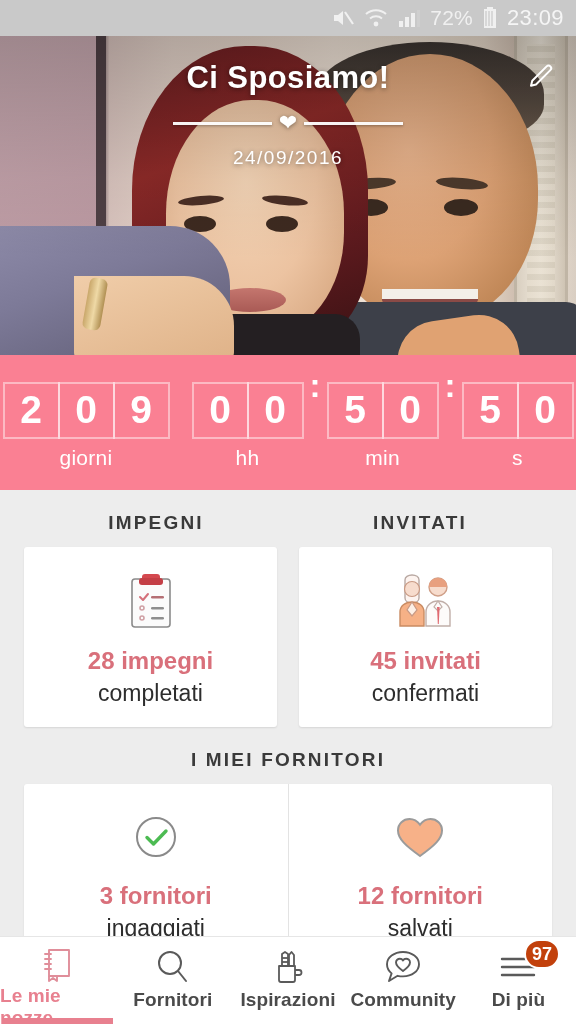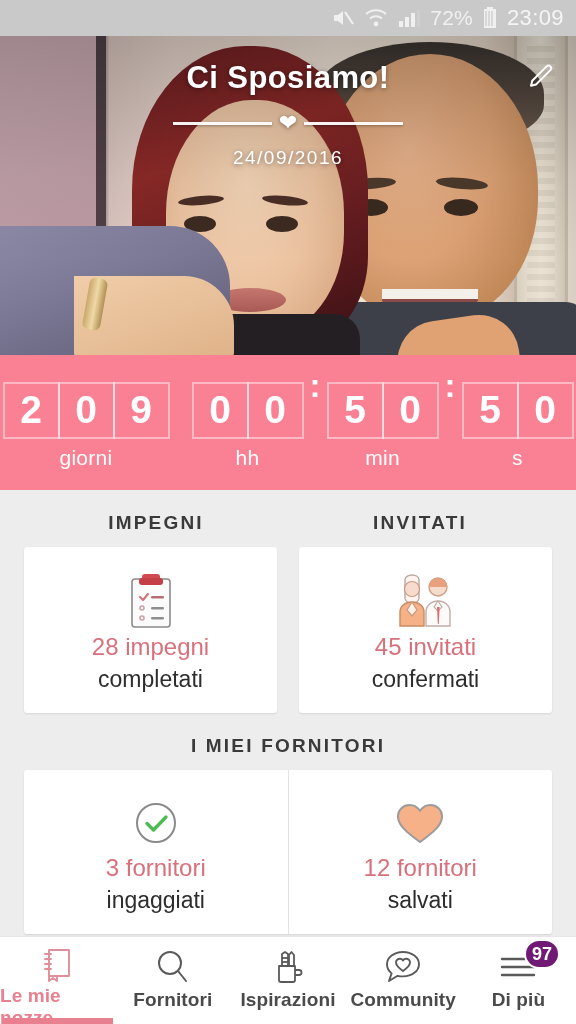--- a/index.html
+++ b/index.html
@@ -217,22 +217,22 @@
   .cards-row { display:flex; gap:22px; }
   .card {
     flex:1; background:#fff; border-radius:3px;
     box-shadow:0 1px 2px rgba(0,0,0,.10);
     padding:24px 10px 20px;
     display:flex; flex-direction:column; align-items:center;
     cursor:pointer;
   }
   .card-icon { height:62px; display:flex; align-items:center; justify-content:center; }
   .card-count {
-    margin-top:0;
-    font-size:24px; font-weight:normal; color:#d9707b;
+    margin-top:14px;
+    font-size:24px; font-weight:bold; color:#d9707b;
   }
   .card-sub { margin-top:5px; font-size:23px; color:#2d2d2d; }
 
   .split-card {
     background:#fff; border-radius:3px;
     box-shadow:0 1px 2px rgba(0,0,0,.10);
     display:flex;
   }
   .split-half {
     flex:1; padding:22px 10px 20px;
@@ -255,21 +255,21 @@
   .nav-ico { height:44px; display:flex; align-items:center; justify-content:center; }
   .nav-label { font-size:19px; color:#4a4a4a; letter-spacing:.1px;font-weight:bold; }
   .navitem.active .nav-label { color:#e8808f; }
   .nav-underline {
     position:absolute; left:2px; right:2px; bottom:0; height:6px;
     background:#e8808f;
   }
   .badge {
     position:absolute; top:2px; right:16px;
     min-width:34px; height:30px; padding:0 6px;
-    background:#701a75; border:2px solid #fff;
+    background:#c2410c; border:2px solid #fff;
     border-radius:16px;
     color:#fff; font-size:18px; font-weight:bold;
     display:flex; align-items:center; justify-content:center;
   }
 </style>
 </head>
 <body>
 
 <div class="statusbar">
   <span class="sicon">

